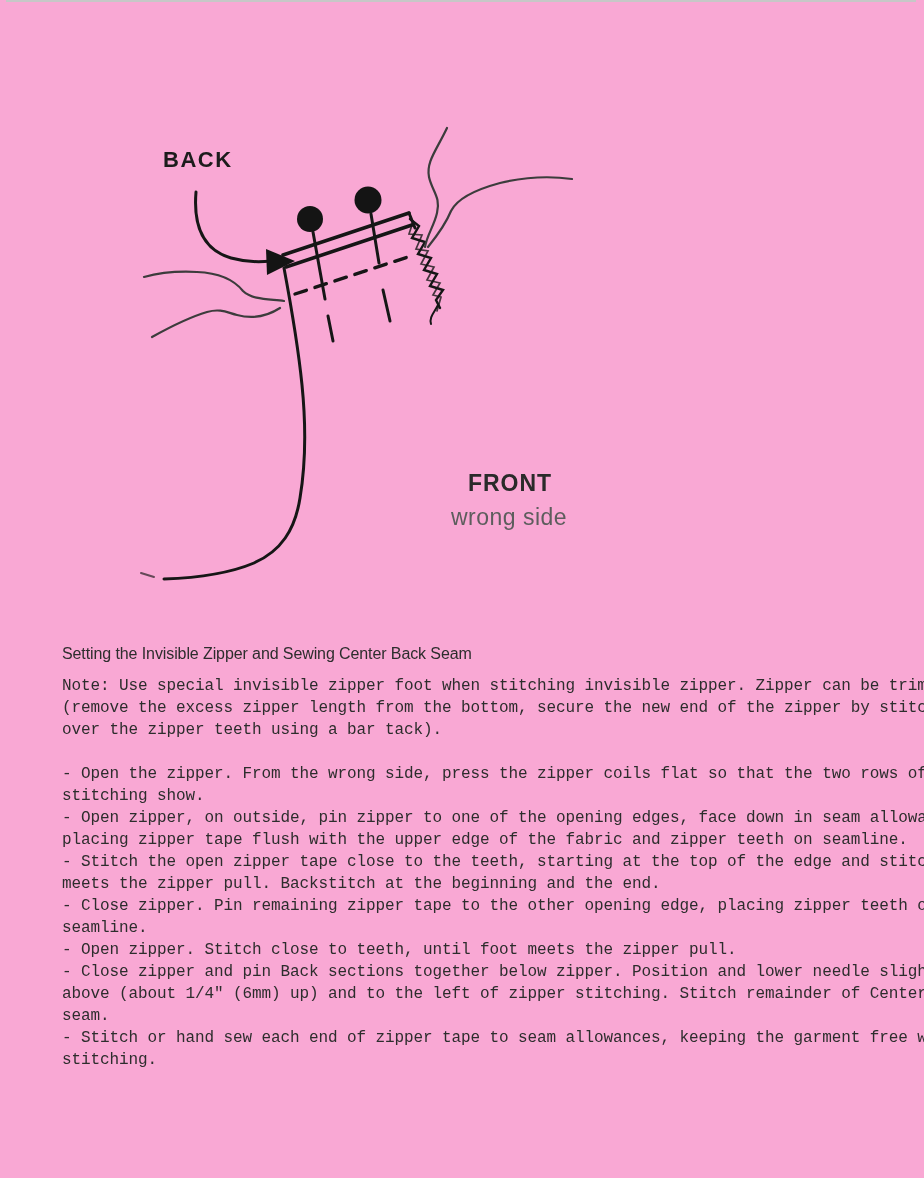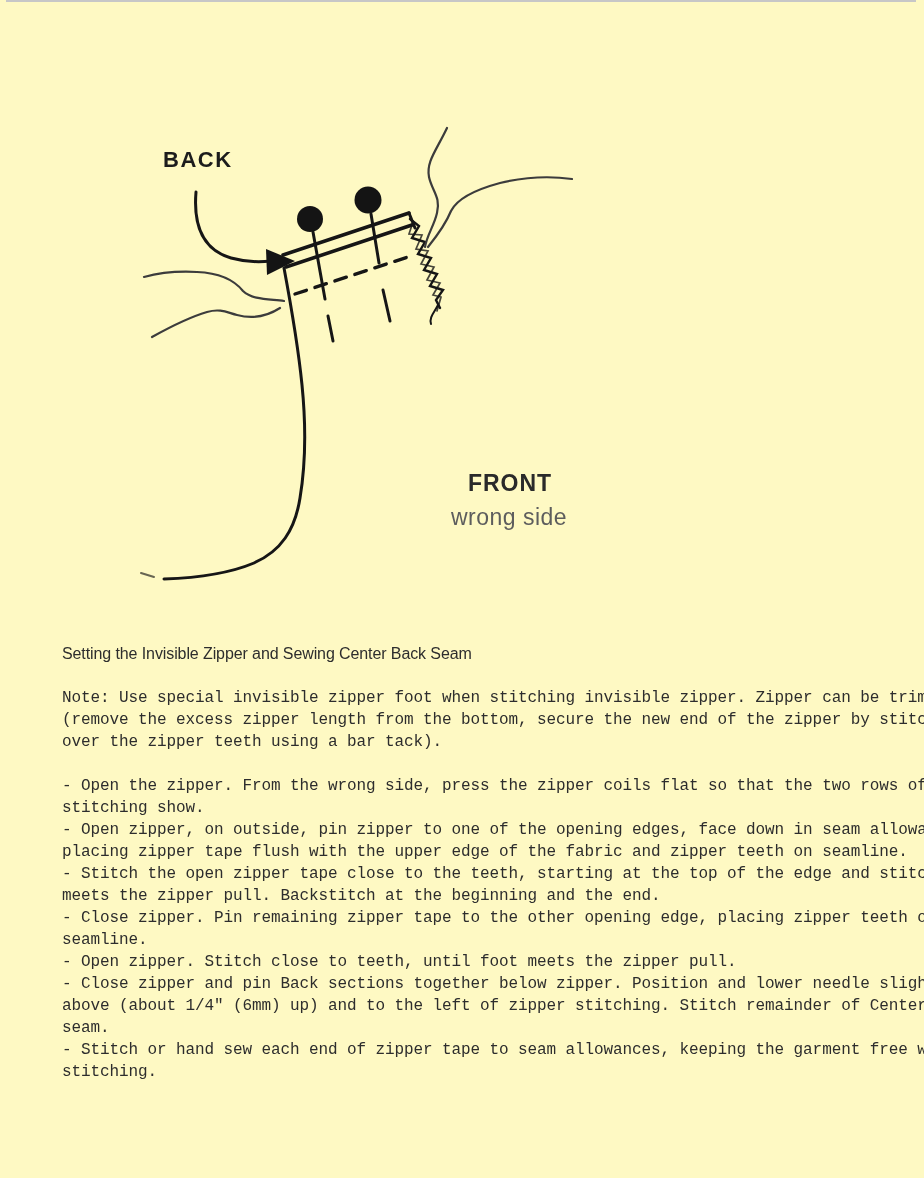--- a/index.html
+++ b/index.html
@@ -1,35 +1,35 @@
 <!DOCTYPE html>
 <html><head>
 <meta charset="utf-8">
 <style>
   html,body{margin:0;padding:0;background:#ffffff;}
   .page{
     position:relative;
     width:924px;height:1178px;
-    background:#fef9c3;
+    background:#f9a8d4;
     font-family:"Liberation Sans",sans-serif;
     overflow:hidden;
   }
   .top-rule{
     position:absolute;top:0;left:6px;width:910px;height:2px;
     background:#c7c7c7;
   }
   .illus{position:absolute;left:100px;top:120px;}
   .lbl-back{font-family:"Liberation Sans",sans-serif;font-weight:bold;font-size:22px;fill:#1c1c1c;letter-spacing:1.5px;}
   .lbl-front{font-family:"Liberation Sans",sans-serif;font-weight:bold;font-size:23px;fill:#2a2a2a;letter-spacing:1px;text-anchor:middle;}
   .lbl-wrong{font-family:"Liberation Sans",sans-serif;font-size:23px;fill:#5d5d5d;letter-spacing:0.5px;text-anchor:middle;}
   .textblock{
     position:absolute;left:62px;top:643px;width:858px;
     color:#2d2d2d;font-size:16px;line-height:22px;letter-spacing:-0.1px;
   }
-  .heading{margin:0 0 22px 0;white-space:pre;}
+  .heading{margin:0 0 10px 0;white-space:pre;}
   .para{margin:0 0 22px 0;white-space:pre;font-family:Liberation Mono, monospace;}
 </style>
 </head>
 <body>
 
 <div class="page">
 
   <div class="top-rule"></div>
 
   <svg class="illus" width="520" height="480" viewBox="100 120 520 480" xmlns="http://www.w3.org/2000/svg">

